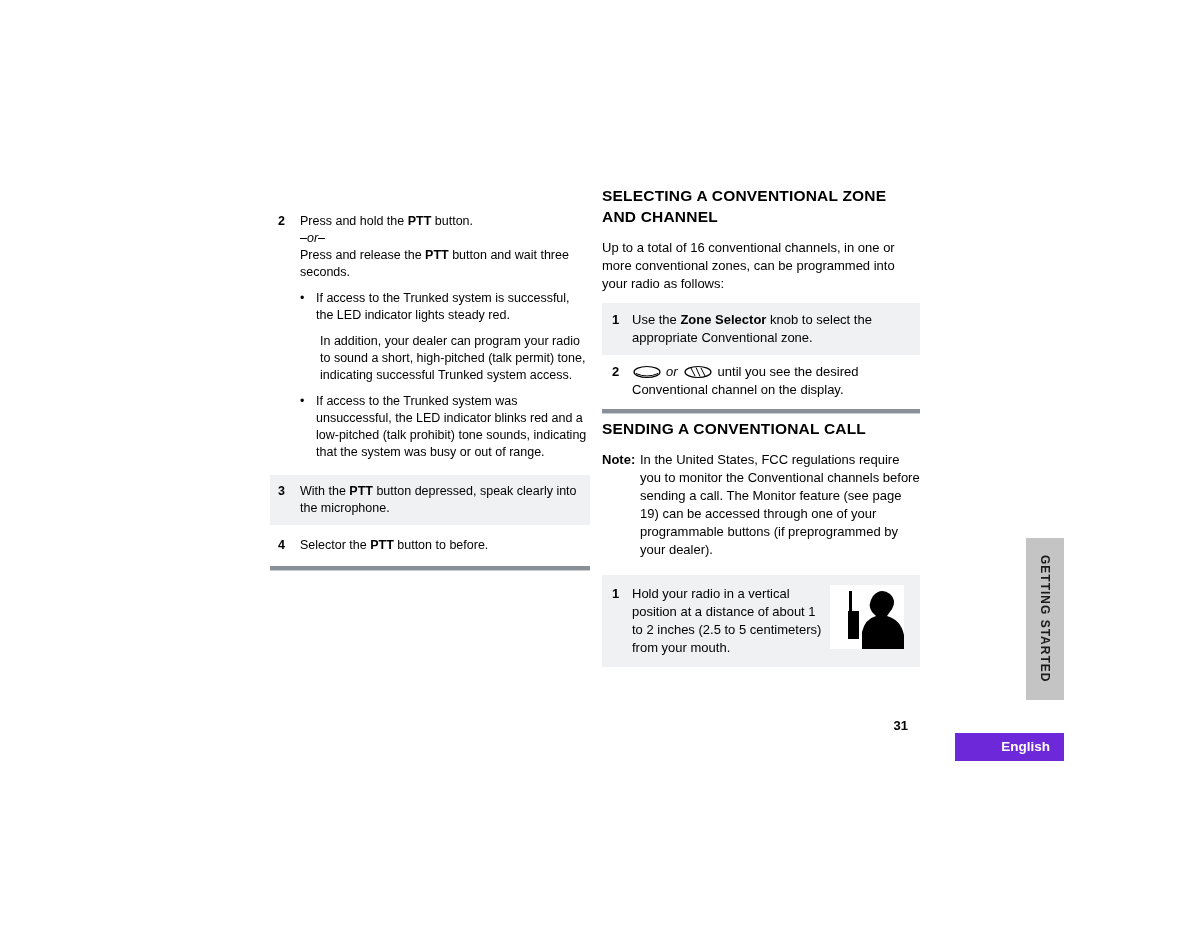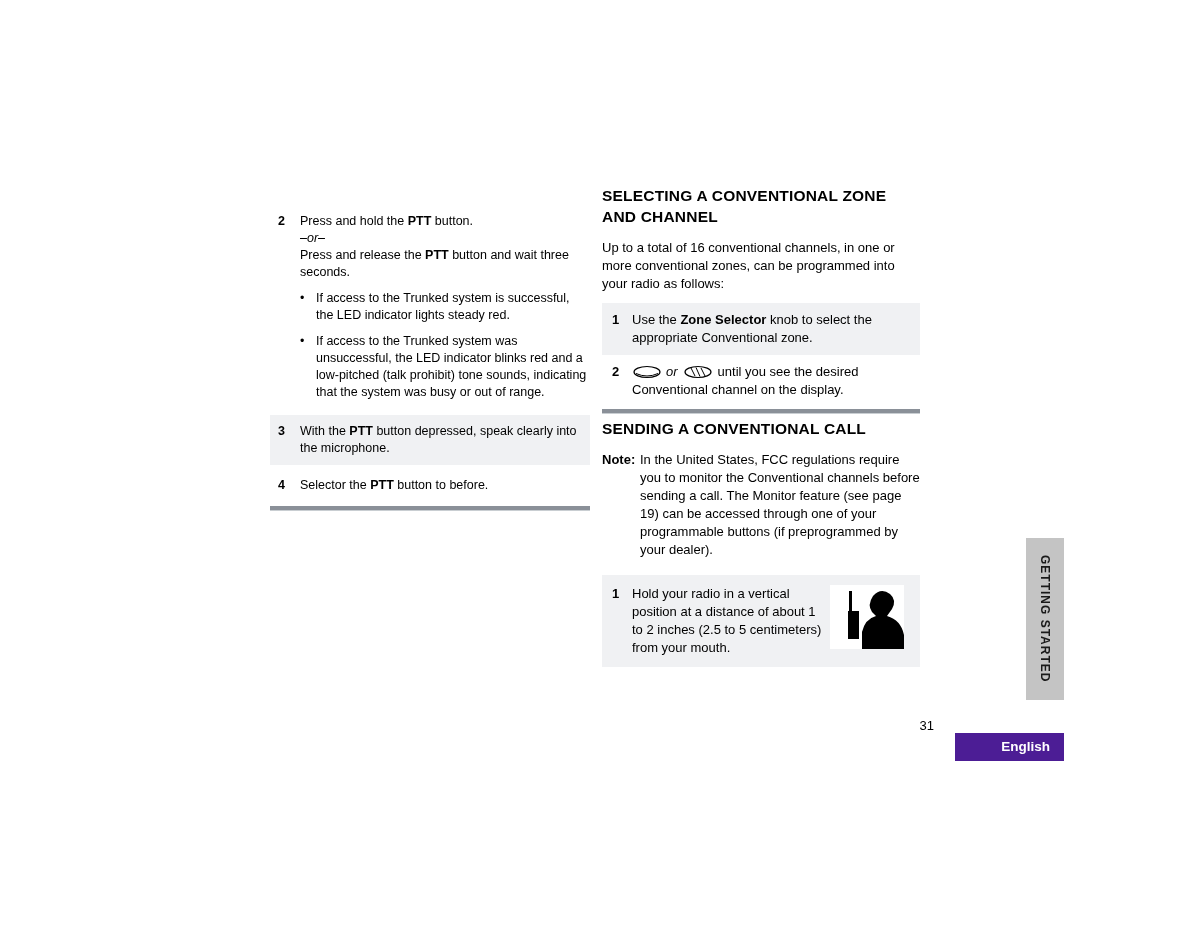--- a/index.html
+++ b/index.html
@@ -45,44 +45,45 @@
   .btn-icon { vertical-align:middle; margin:0 4px 2px 0; }
   .btn-icon2 { vertical-align:middle; margin:0 5px 2px 5px; }
 
   .closing { margin:16px 0 0 30px; }
 
   
   .side-tab { position:absolute; left:1026px; top:538px; width:38px; height:162px; background:#c4c4c4;
               display:flex; align-items:center; justify-content:center; }
   .side-tab span { writing-mode:vertical-rl; font-weight:bold; font-size:12px; letter-spacing:1px; color:#1a1a1a; }
 
-  .lang { position:absolute; left:955px; top:733px; width:109px; height:28px; background:#4c1d95;
+  .lang { position:absolute; left:955px; top:733px; width:109px; height:28px; background:#6d28d9;
           color:#fff; font-weight:bold; font-size:13.5px; line-height:28px; text-align:right;
           padding-right:14px; box-sizing:border-box; }
 
-  .pagenum { position:absolute; left:884px; top:718px; width:50px; text-align:right; font-weight:normal; font-size:13px; }
+  .pagenum { position:absolute; left:858px; top:718px; width:50px; text-align:right; font-weight:bold; font-size:13px; }
 </style>
 </head>
 <body>
 
 <div class="page">
 
   <div class="col-left">
 
     <div class="step">
       <div class="num">2</div>
       <div class="body">
         <div><span>Press and hold the </span><b>PTT</b><span> button.</span></div>
         <div class="it">–or–</div>
         <div><span>Press and release the </span><b>PTT</b><span> button and wait three seconds.</span></div>
 
         <div class="bullet">
           <div class="bdot">•</div>
           <div>If access to the Trunked system is successful, the LED indicator lights steady red.</div>
         </div>
+        <div class="sub">In addition, your dealer can program your radio to sound a short, high-pitched (talk permit) tone, indicating successful Trunked system access.</div>
 
         <div class="bullet">
           <div class="bdot">•</div>
           <div>If access to the Trunked system was unsuccessful, the LED indicator blinks red and a low-pitched (talk prohibit) tone sounds, indicating that the system was busy or out of range.</div>
         </div>
       </div>
     </div>
 
     <div class="graybox mt14">
       <div class="step">

